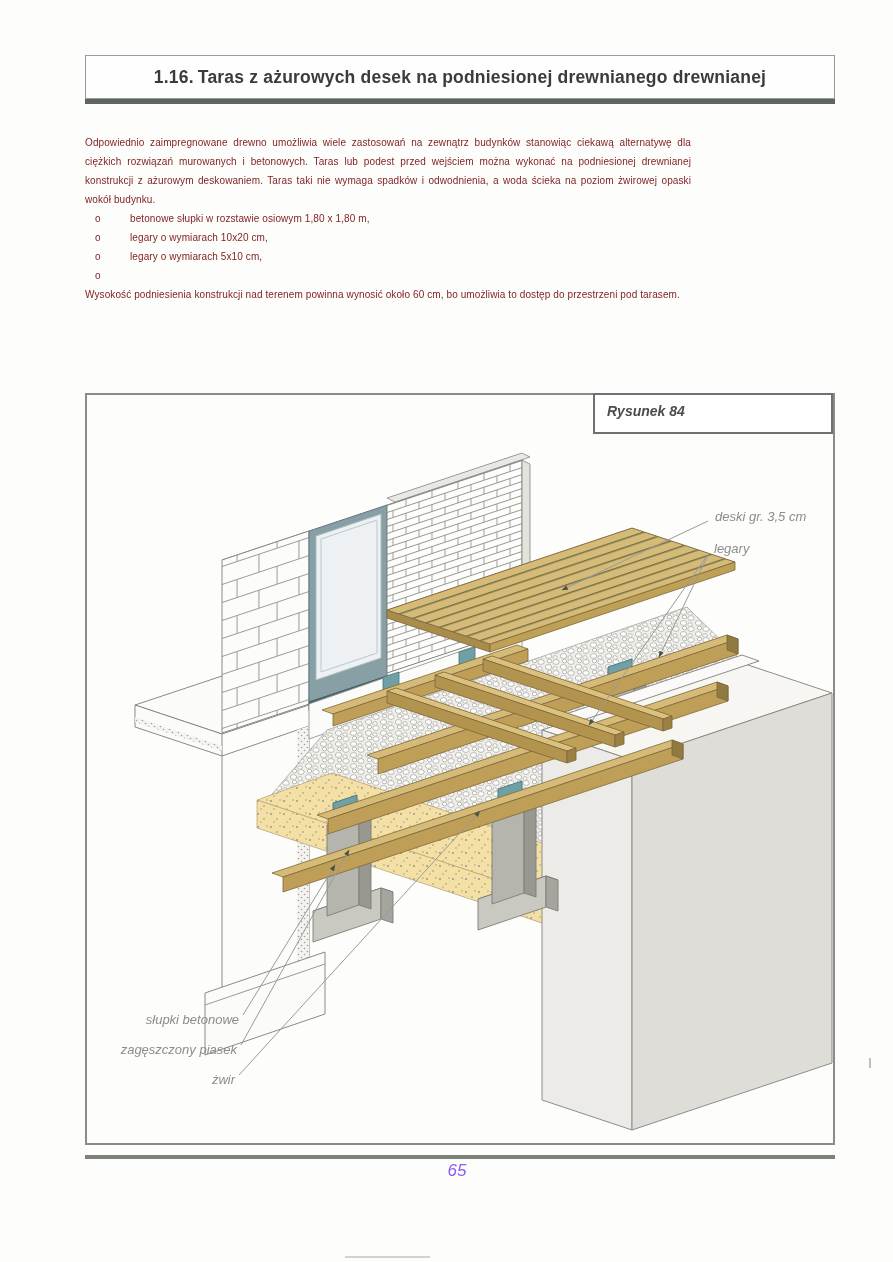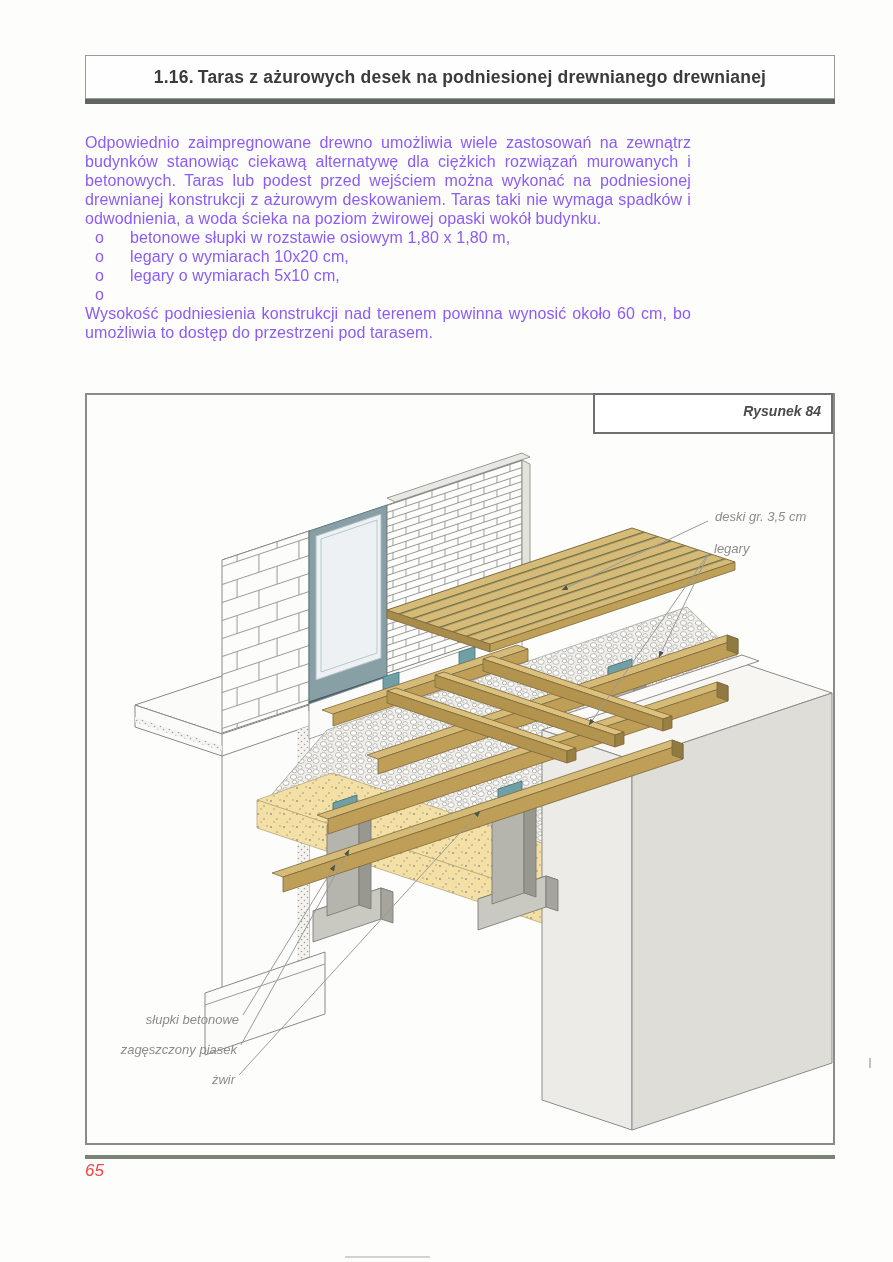--- a/index.html
+++ b/index.html
@@ -3,35 +3,35 @@
 <meta charset="utf-8">
 <style>
   html,body{margin:0;padding:0;background:#ffffff;}
   .page{position:relative;width:893px;height:1262px;background:#fdfdfc;overflow:hidden;
         font-family:"Liberation Sans", sans-serif;}
   .header-box{position:absolute;left:85px;top:55px;width:750px;height:44px;box-sizing:border-box;
         border:1px solid #9a9a9a;background:#fefefe;display:flex;align-items:center;justify-content:center;
         font-size:17.5px;font-weight:bold;color:#3b3b3b;letter-spacing:.2px;}
   .header-box .num{margin-right:4px;}
   .header-rule{position:absolute;left:85px;top:99px;width:750px;height:5px;background:#5e675c;}
-  .bodytext{position:absolute;left:85px;top:133px;width:606px;font-size:16px;line-height:19px;
-        color:#8b5cf6;letter-spacing:.1px;}
+  .bodytext{position:absolute;left:85px;top:133px;width:606px;font-size:10px;line-height:19px;
+        color:#7f1d1d;letter-spacing:.1px;}
   .bodytext p{margin:0;text-align:justify;}
   .bullet-row{display:flex;}
   .bullet-row .mark{width:45px;box-sizing:border-box;padding-left:10px;flex:none;}
   .figure{position:absolute;left:85px;top:393px;width:750px;height:752px;box-sizing:border-box;
         border:2px solid #8b8b8b;background:#fdfdfc;}
   .figure svg{position:absolute;left:0;top:0;}
   .caption-box{position:absolute;left:506px;top:-2px;width:240px;box-sizing:border-box;
-        border:2px solid #707070;background:#ffffff;padding:8px 10px 10px 28px;text-align:right;}
+        border:2px solid #707070;background:#ffffff;padding:8px 10px 10px 12px;}
   .caption-title{font-size:14px;font-weight:bold;font-style:italic;color:#4c4c4c;margin-bottom:3px;}
   .caption-text{font-size:12.5px;font-style:italic;color:#8a8a8a;line-height:1.3;}
   .footer-rule{position:absolute;left:85px;top:1155px;width:750px;height:4px;background:#7b8377;}
-  .page-number{position:absolute;left:85px;top:1161px;width:744px;text-align:left;
-        font-size:17px;font-style:italic;color:#ef4444;}
+  .page-number{position:absolute;left:85px;top:1161px;width:744px;text-align:center;
+        font-size:17px;font-style:italic;color:#8b5cf6;}
   .scan-dash{position:absolute;left:345px;top:1256px;width:85px;height:2px;background:#d2d2d0;}
   .scan-mark{position:absolute;left:869px;top:1058px;width:2px;height:10px;background:#c0c0be;}
   .fig-label{font-size:13px;font-style:italic;fill:#8c8c8c;font-family:"Liberation Sans",sans-serif;}
 </style>
 </head>
 <body>
 
 <div class="page">
 
   <div class="header-box">

